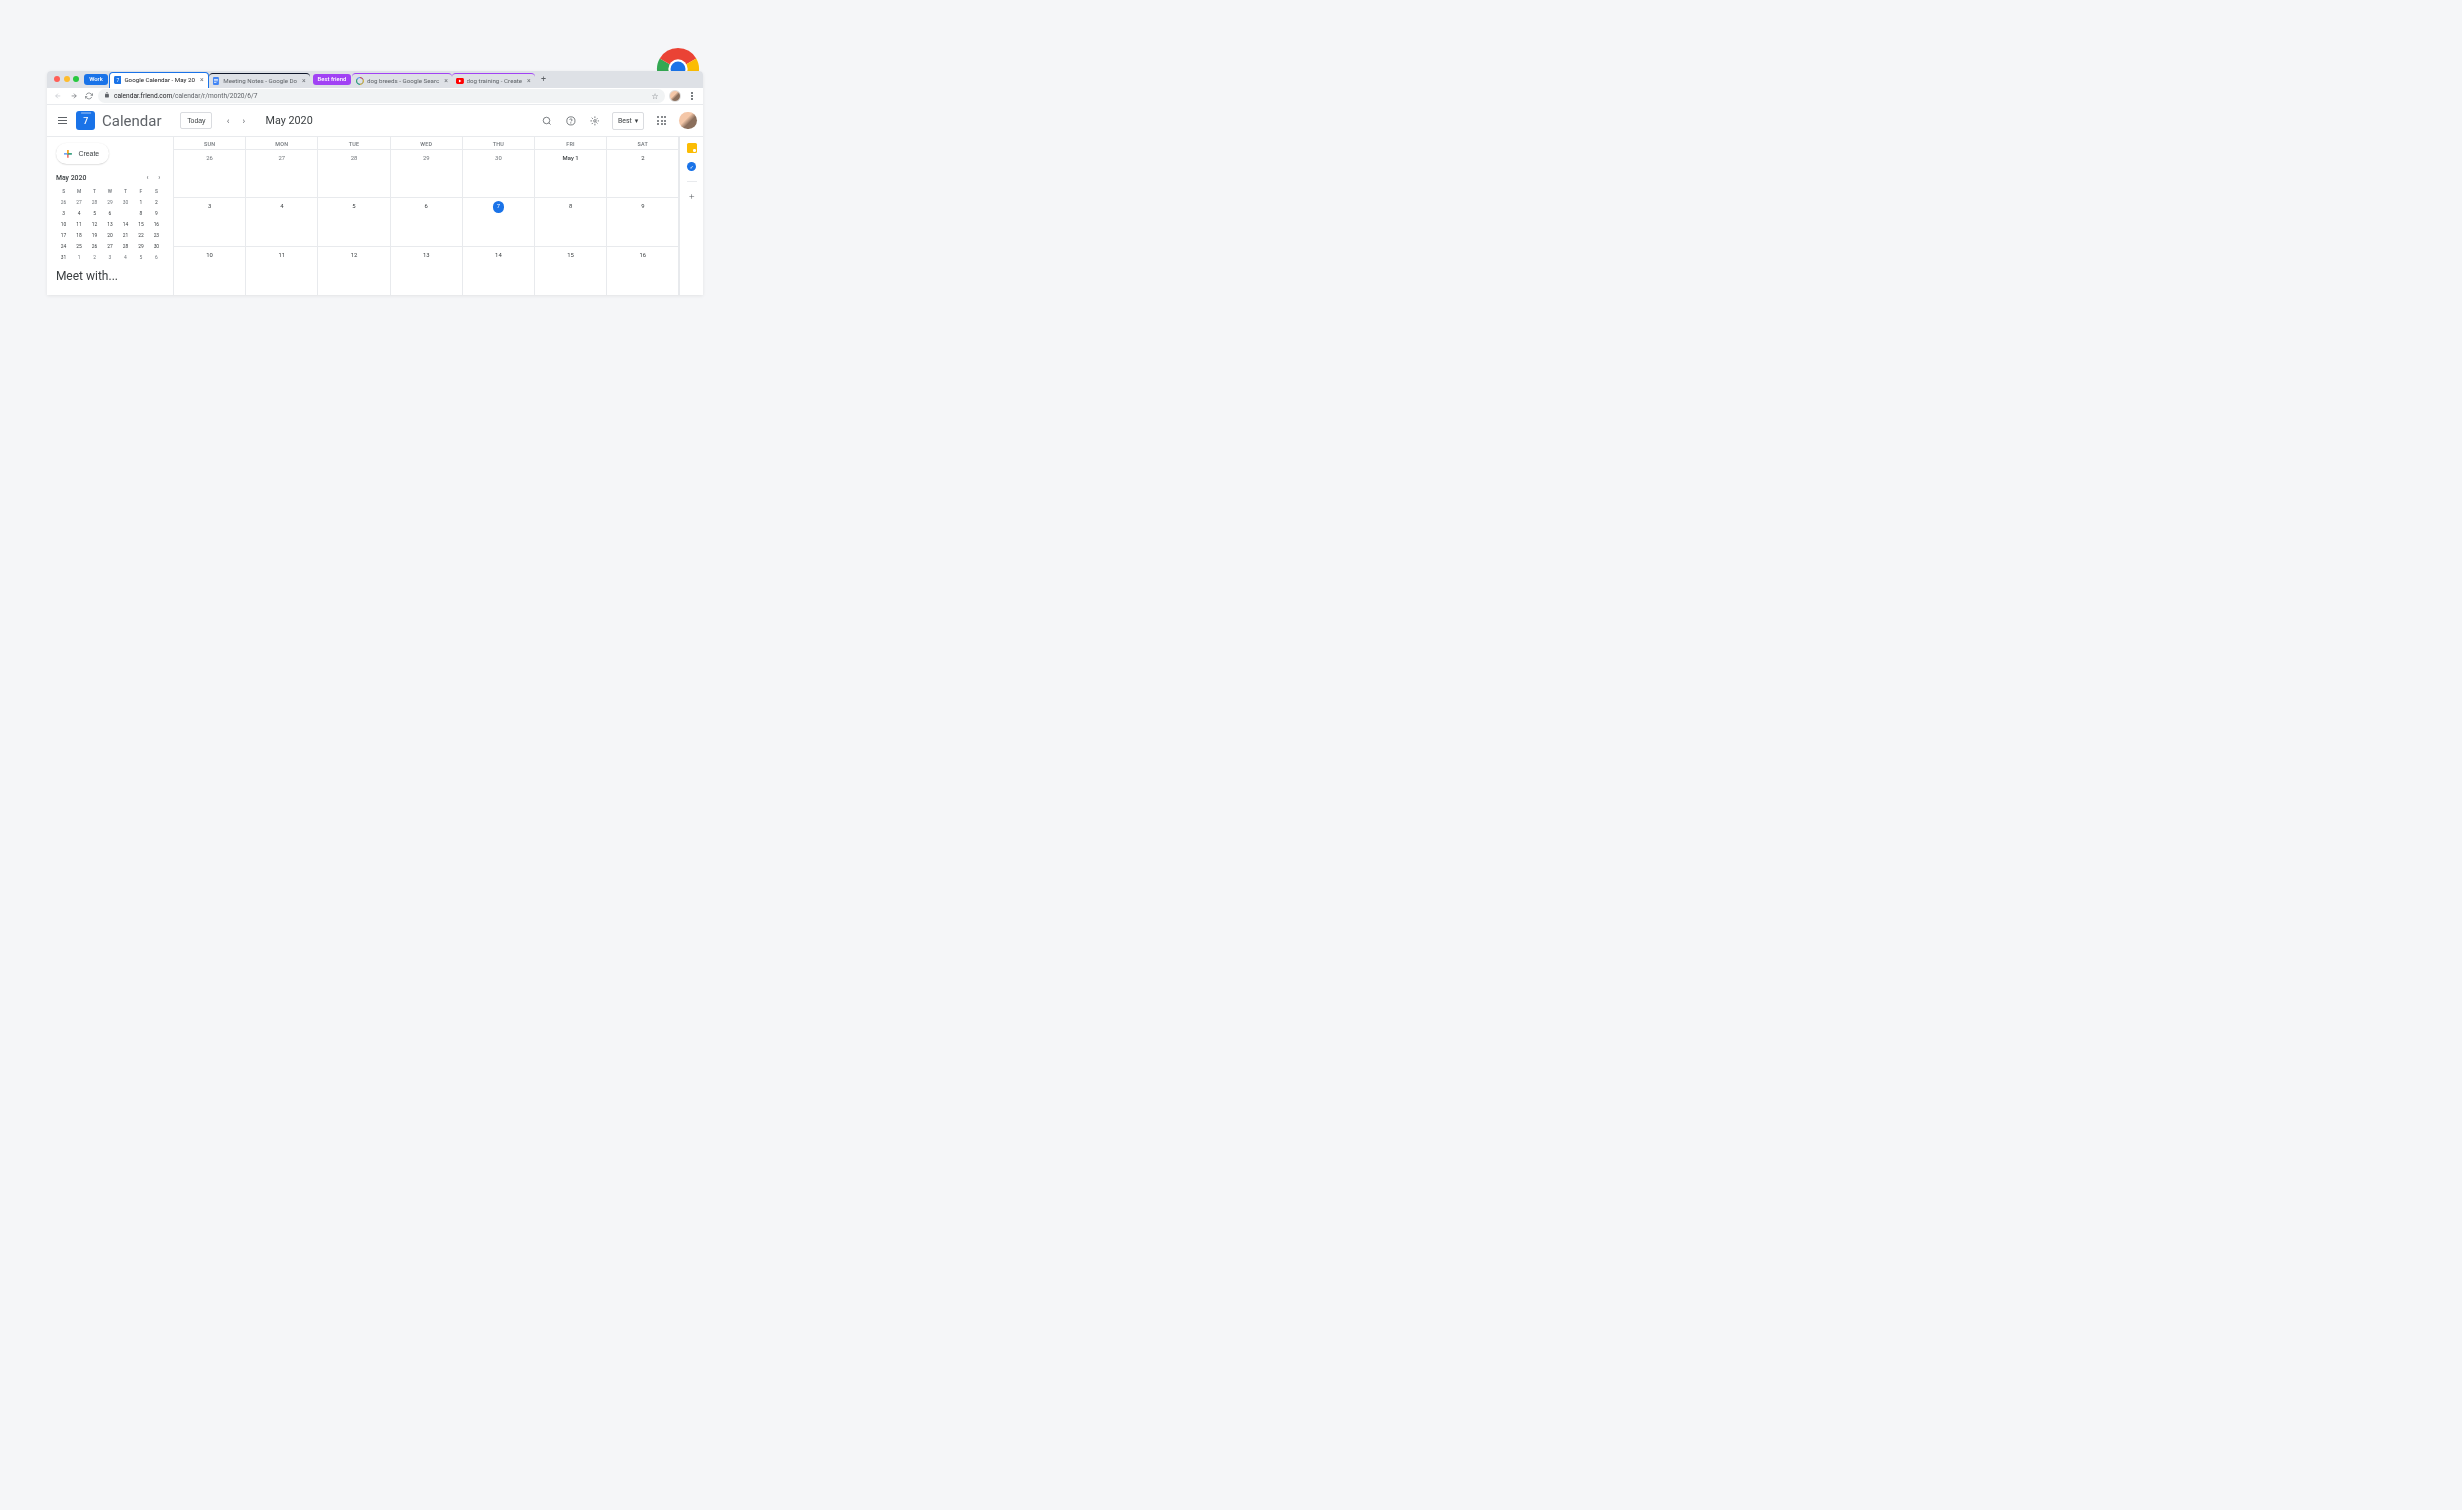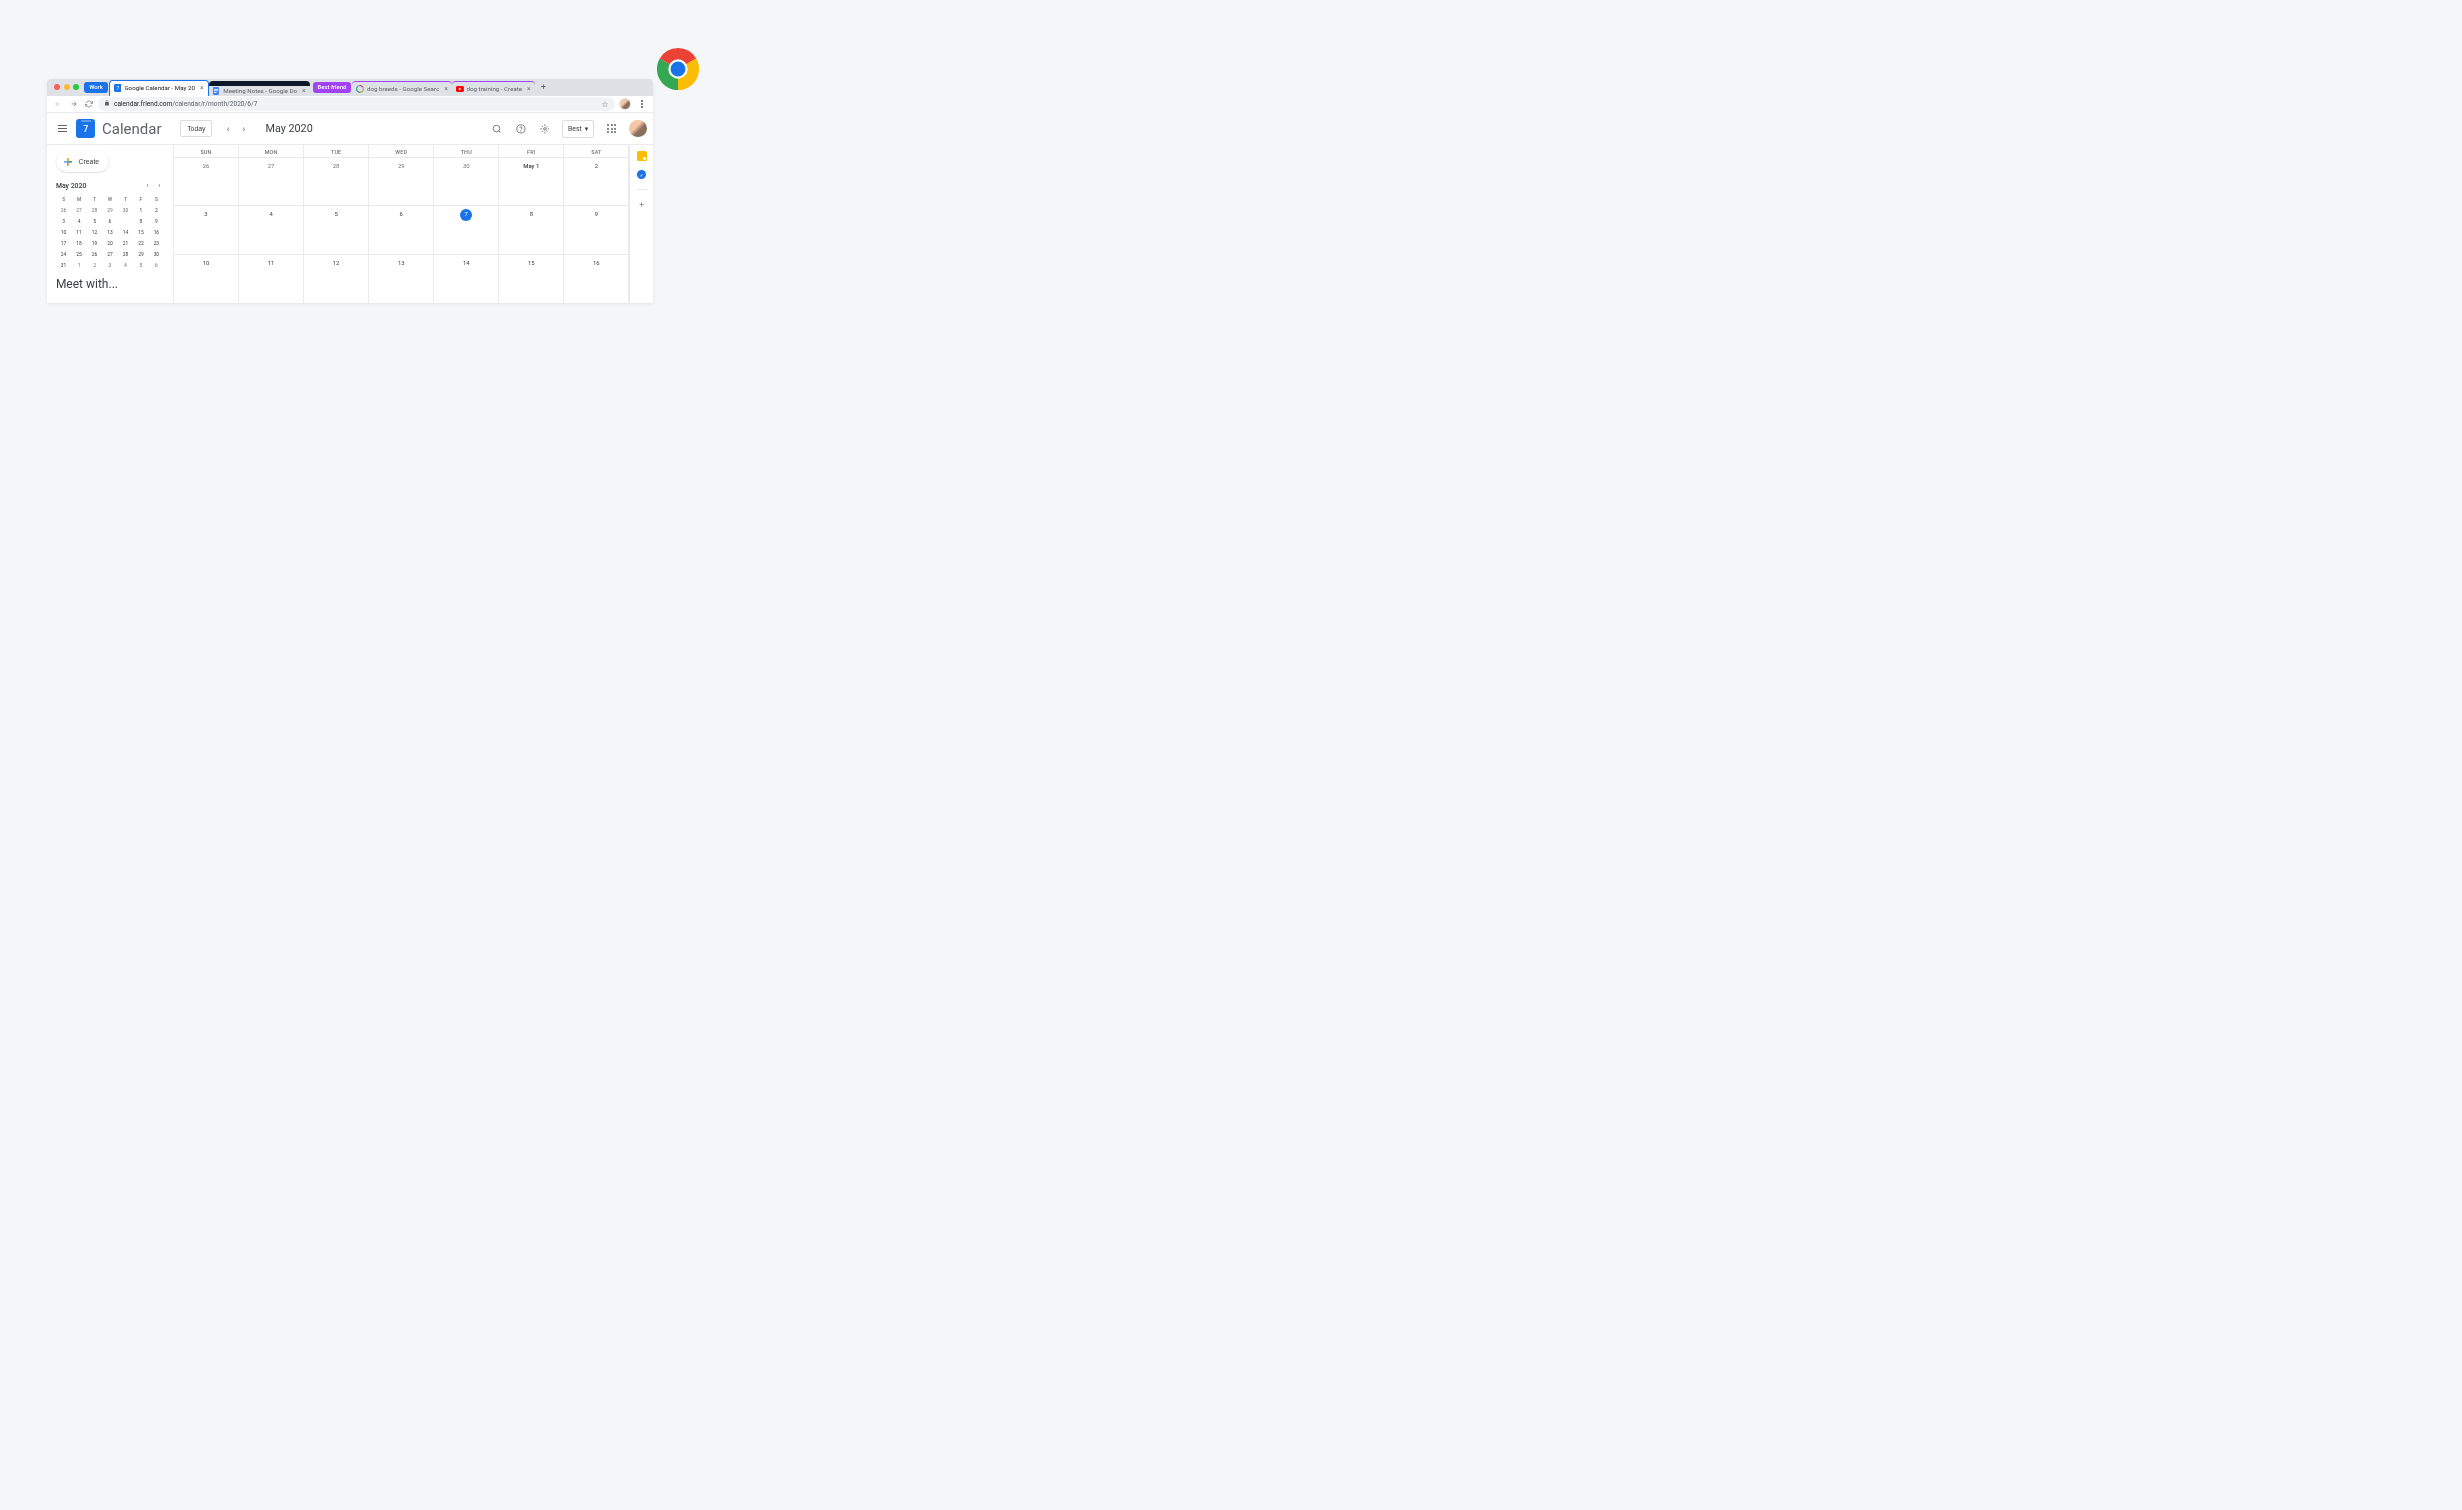--- a/index.html
+++ b/index.html
@@ -14,23 +14,23 @@
   .chrome-logo {
     position: absolute;
     top: 47px;
     right: 49px;
     width: 44px;
     height: 44px;
   }
   
   .browser-window {
     position: absolute;
-    top: 79px;
+    top: 71px;
     left: 47px;
-    width: 606px;
+    width: 656px;
     background: #fff;
     border-radius: 3.9px 3.9px 0 0;
     box-shadow: 0 1px 3.9px rgba(0,0,0,0.08);
     overflow: hidden;
   }
   
   .tab-strip {
     display: flex;
     align-items: center;
     height: 16.7px;
@@ -74,21 +74,21 @@
     min-width: 0;
     align-self: flex-end;
   }
   .tab.active {
     background: #fff;
     color: #202124;
     border: 1px solid #1a73e8;
     border-bottom: none;
     height: 15.8px;
   }
-  .tab.blue-group { border-top: 5px solid #0f172a; }
+  .tab.blue-group { border-top: 1px solid #0f172a; }
   .tab.purple-group { border-top: 1px solid #a142f4; }
   .tab-favicon {
     width: 7.9px;
     height: 7.9px;
     flex-shrink: 0;
     display: flex;
     align-items: center;
     justify-content: center;
   }
   .tab-title {

